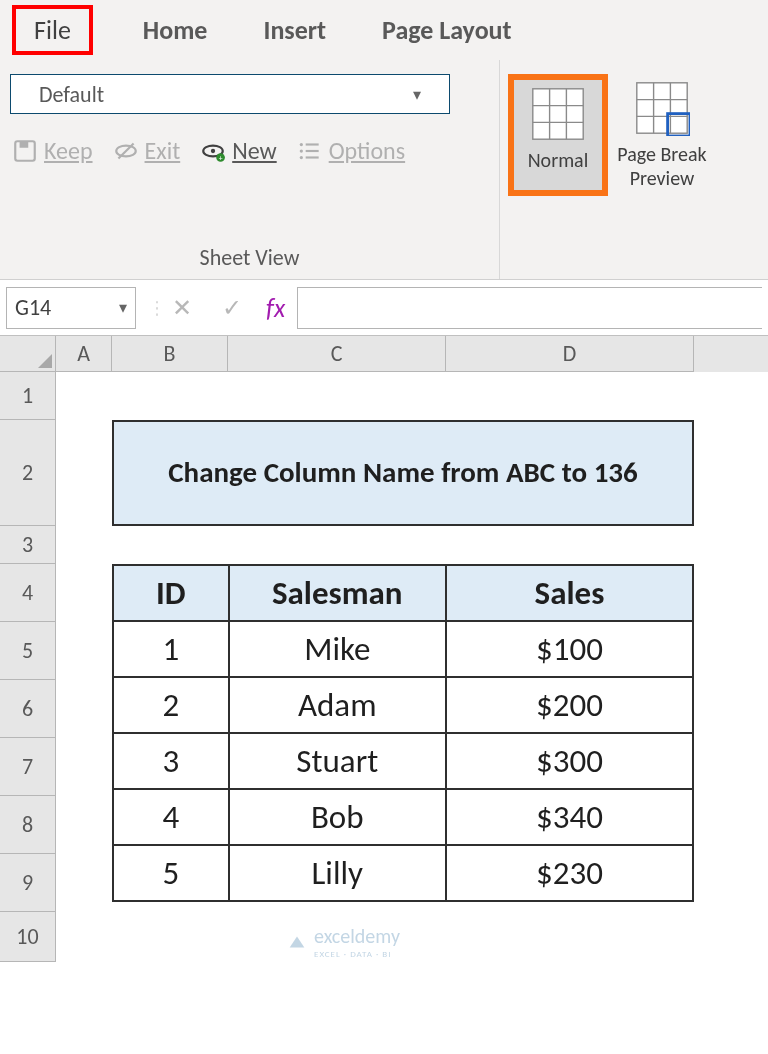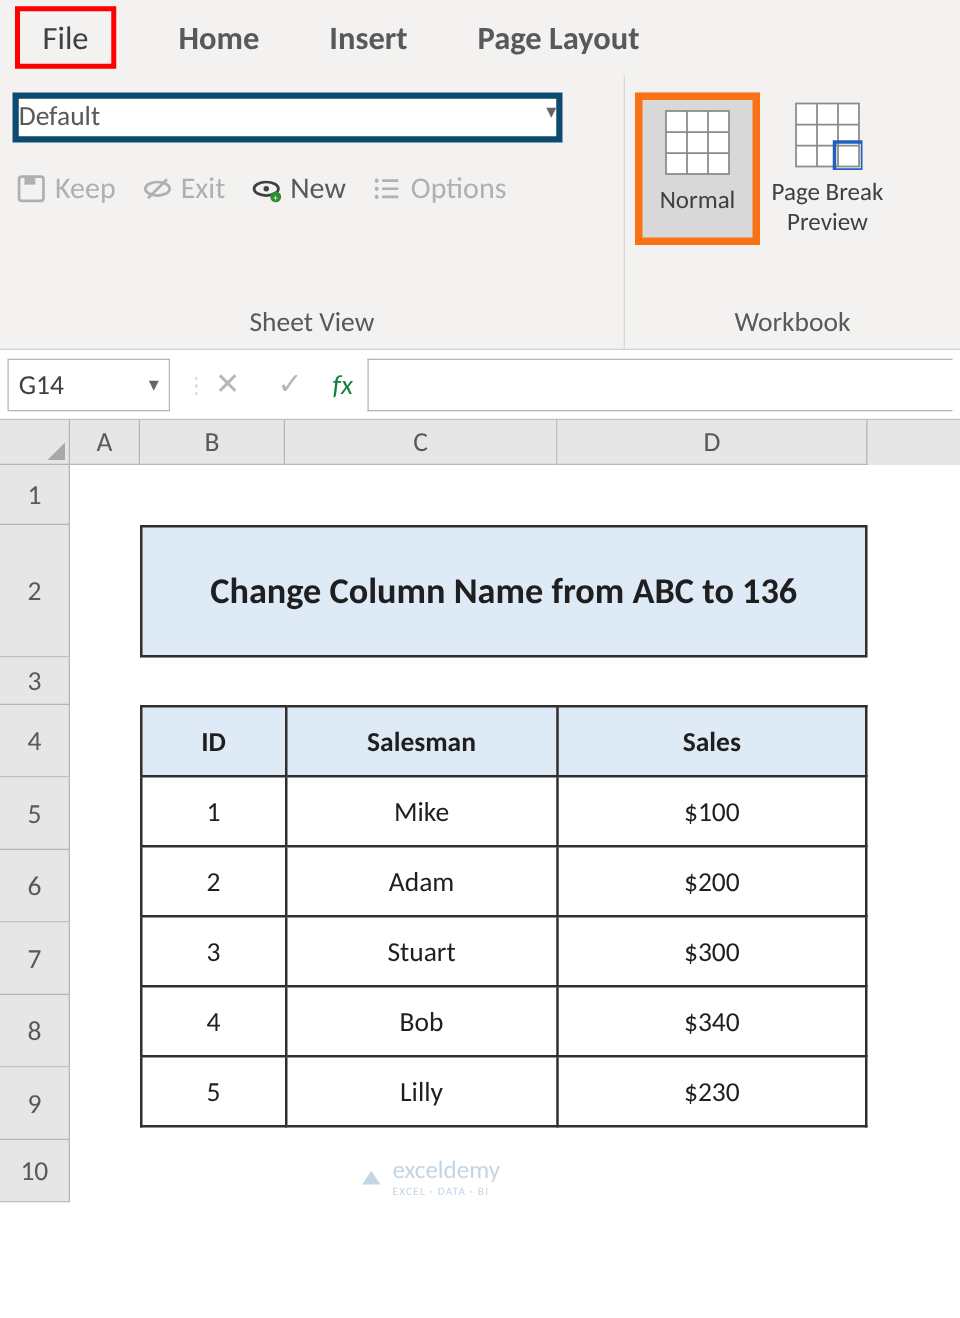--- a/index.html
+++ b/index.html
@@ -53,41 +53,42 @@
     padding-bottom: 8px;
   }
   .sheetview-top {
     display: flex;
     align-items: center;
     gap: 6px;
   }
   .sheetview-select {
     width: 440px;
     height: 40px;
-    border: 5px solid #0c4a6e;
-    background: #fff;
-    display: flex;
-    align-items: flex-start;
+    border: 1px solid #0c4a6e;
+    background: #fff;
+    display: flex;
+    align-items: center;
     justify-content: space-between;
-    padding: 0 0;
+    padding: 0 28px;
     font-size: 22px;
     color: #595959;
   }
   .sheetview-buttons {
     display: flex;
     gap: 16px;
     margin-top: 18px;
     font-size: 24px;
     color: #b0b0b0;
   }
   .sv-btn {
     display: flex;
     align-items: center;
     gap: 6px;
     padding: 4px 2px;
+    text-decoration: underline;
   }
   .sv-btn.enabled { color: #595959; }
   .sv-btn svg { width: 26px; height: 26px; }
   .views-group {
     display: flex;
     gap: 4px;
     padding: 14px 6px 0 8px;
   }
   .view-btn {
     display: flex;
@@ -140,22 +141,22 @@
     width: 44px;
     height: 42px;
     display: flex;
     align-items: center;
     justify-content: center;
     color: #b8b8b8;
     font-size: 24px;
   }
   .fx-label {
     font-style: italic;
-    color: #15803d;
-    font-size: 22px;
+    color: #a21caf;
+    font-size: 26px;
     padding: 0 6px;
   }
   .formula-input {
     flex: 1;
     height: 42px;
     border: 1px solid #b4b4b4;
     border-right: none;
     background: #fff;
   }
   
@@ -239,21 +240,21 @@
   .data-table {
     position: absolute;
     top: 192px;
     left: 56px;
     border-collapse: collapse;
     width: 582px;
   }
   .data-table th, .data-table td {
     border: 2px solid #2f2f2f;
     text-align: center;
-    font-size: 22px;
+    font-size: 33px;
     color: #1f1f1f;
     height: 56px;
   }
   .data-table th {
     background: #deebf6;
     font-weight: 700;
   }
   .data-table td {
     background: #fff;
   }
@@ -353,21 +354,20 @@
           <rect x="2" y="2" width="36" height="36" fill="#fff" stroke="#8a8a8a"></rect>
           <line x1="2" y1="14" x2="38" y2="14" stroke="#8a8a8a"></line>
             <line x1="2" y1="26" x2="38" y2="26" stroke="#8a8a8a"></line>
           <line x1="14" y1="2" x2="14" y2="38" stroke="#8a8a8a"></line>
             <line x1="26" y1="2" x2="26" y2="38" stroke="#8a8a8a"></line>
           <rect x="24" y="24" width="16" height="16" fill="none" stroke="#2060c0" stroke-width="2"></rect>
         </svg>
         <span>Page Break Preview</span>
       </div>
     </div>
-    <div class="ribbon-group-label" style="text-align:center;">Workbook</div>
   </div>
 </div>
 
 <div class="formula-bar">
   <div class="name-box">
     <span>G14</span>
     <span class="chev-down">▾</span>
   </div>
   <span class="fx-sep">⋮</span>
   <div class="fx-btn">✕</div>

